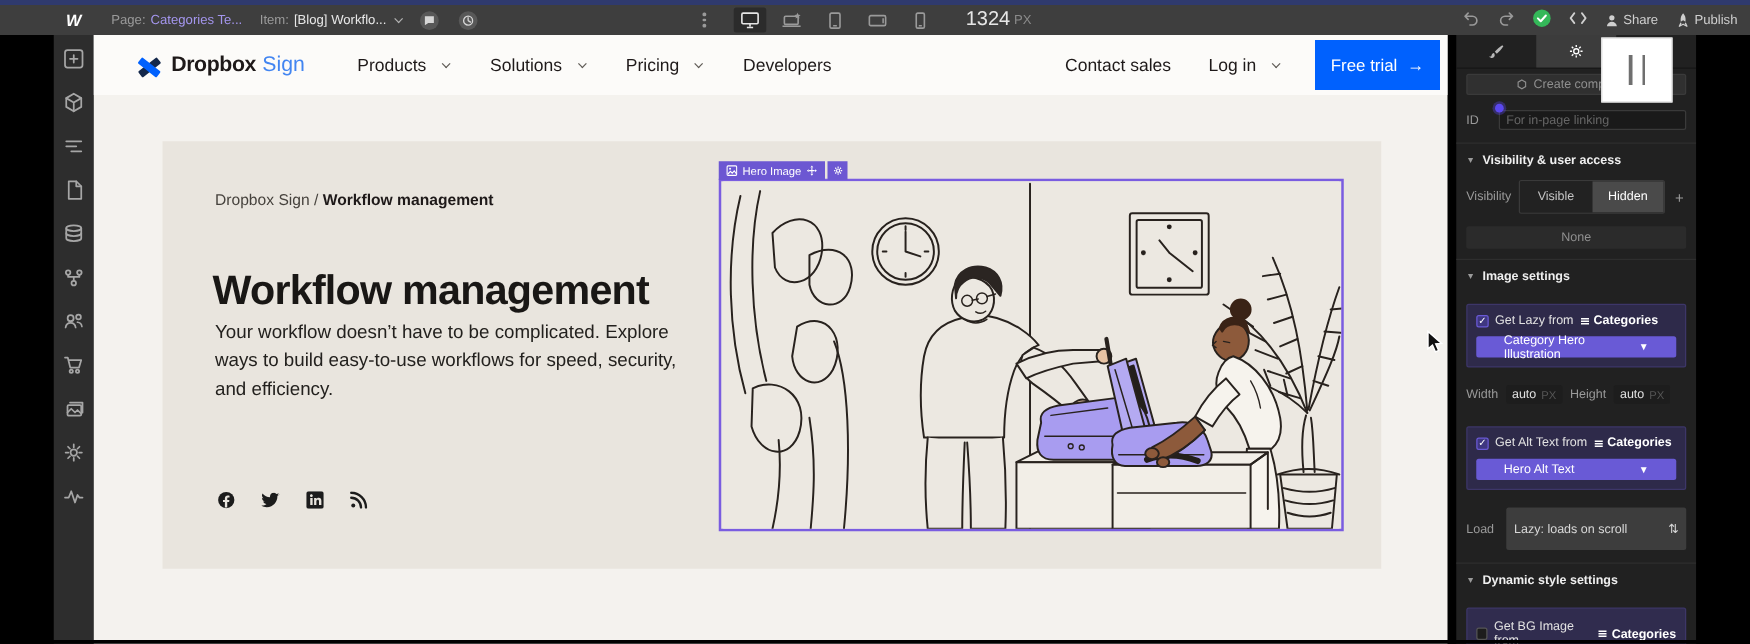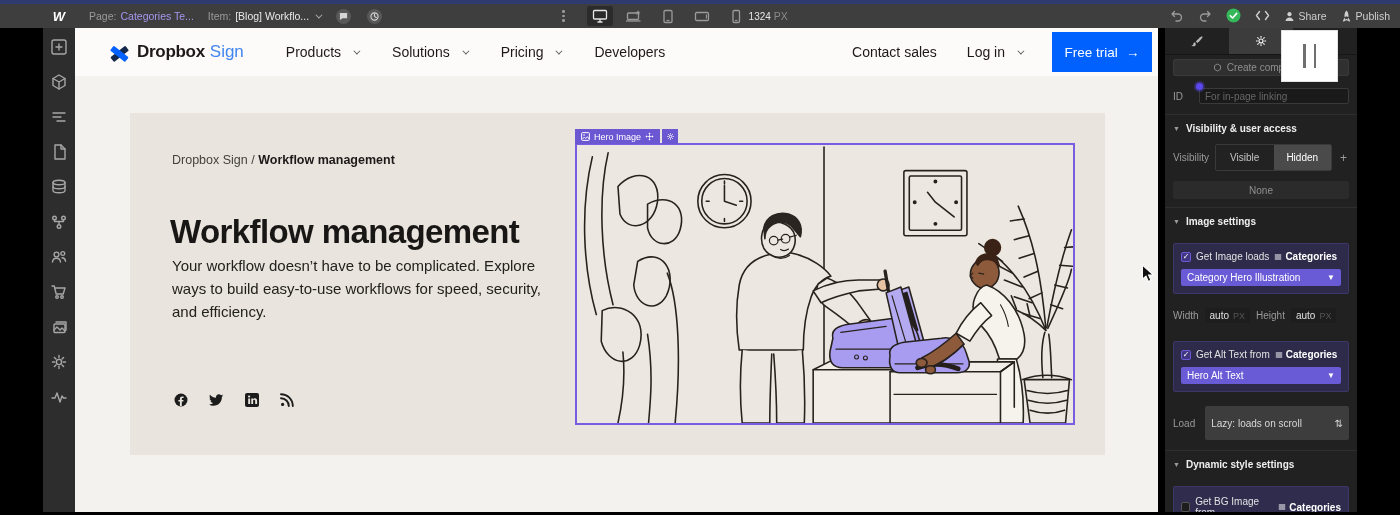--- a/index.html
+++ b/index.html
@@ -15,21 +15,21 @@
   .tb-label { color:#9a9a9a; margin-left:14px; }
   .tb-val-purple { color:#a496ee; margin-left:4px; }
   .tb-val-white { color:#e8e8e8; margin-left:4px; }
   .chev { display:inline-block; width:5px; height:5px; border-right:1.4px solid currentColor; border-bottom:1.4px solid currentColor; transform:rotate(45deg) translateY(-2px); margin-left:6px; }
   .tb-circle { width:15px; height:15px; border-radius:50%; background:#585858; margin-left:16px; display:flex; align-items:center; justify-content:center; }
   .kebab { margin-left:180px; display:flex; flex-direction:column; gap:2px; }
   .kebab i { width:2.5px; height:2.5px; border-radius:50%; background:#9a9a9a; }
   .devices { display:flex; align-items:center; gap:8px; margin-left:22px; }
   .dev { width:26px; height:20px; display:flex; align-items:center; justify-content:center; border-radius:2px; }
   .dev.active { background:#2b2b2b; }
-  .pxval { margin-left:0; color:#e6e6e6; font-size:10px; }
+  .pxval { margin-left:24px; color:#e6e6e6; font-size:16px; }
   .pxunit { color:#8a8a8a; margin-left:3px; }
   .tb-right { margin-left:auto; display:flex; align-items:center; gap:14px; padding-right:10px; }
   .tb-btn { display:flex; align-items:center; gap:4px; color:#cfcfcf; font-size:10.5px; }
 
   
   .sidebar { position:absolute; left:43px; top:28px; width:32px; height:487px; background:#2d2d2d;
     display:flex; flex-direction:column; align-items:center; padding-top:10px; gap:17px; }
   .sb-icon { width:18px; height:18px; display:flex; align-items:center; justify-content:center; }
   .sb-icon svg { stroke:#a6a6a6; fill:none; stroke-width:1.4; stroke-linecap:round; stroke-linejoin:round; }
 
@@ -92,21 +92,21 @@
   .seg .off { background:#222; color:#c4c4c4; }
   .seg .on { background:#4a4a4a; color:#fff; }
   .plus-btn { color:#9a9a9a; font-size:12px; padding:0 2px; }
   .none-btn { margin:4px 8px 8px 8px; height:18px; background:#2b2b2b; border-radius:2px; display:flex; align-items:center; justify-content:center; color:#8f8f8f; }
   .cms-block { margin:8px 8px 6px 8px; background:#2e2a4a; border:1px solid #3d3668; border-radius:2px; padding:7px 7px; }
   .check-row { display:flex; align-items:center; gap:5px; color:#e2e2e2; }
   .cbox { width:10px; height:10px; border-radius:2px; display:flex; align-items:center; justify-content:center; font-size:8px; }
   .cbox.checked { background:#3f3781; border:1px solid #6a5ad6; color:#fff; }
   .cbox.un { background:#1d1d1d; border:1px solid #555; }
   .cat { display:flex; align-items:center; gap:3px; font-weight:bold; color:#fff; }
-  .cms-select { margin-top:7px; height:17px; background:#695ad6; border-radius:2px; display:flex; align-items:center; justify-content:space-between; padding:0 6px; color:#fff; }
+  .cms-select { margin-top:7px; height:17px; background:#695ad6; border-radius:2px; display:flex; align-items:center; justify-content:space-between; padding:0 22px; color:#fff; }
   .wh-row { display:flex; align-items:center; gap:6px; padding:8px 8px 10px 8px; }
   .wh-label { color:#9a9a9a; }
   .chip { height:15px; background:#1d1d1d; border-radius:2px; display:flex; align-items:center; gap:4px; padding:0 5px; }
   .chip .v { color:#e0e0e0; } .chip .u { color:#555; font-size:9px; }
   .load-row { display:flex; align-items:center; gap:10px; padding:8px 8px 10px 8px; }
   .load-select { flex:1; height:34px; background:#3d3d3d; border-radius:2px; display:flex; align-items:center; justify-content:space-between; padding:0 6px; color:#d8d8d8; }
   .bg-row { margin:8px 8px; background:#302c4e; border:1px solid #3d3668; border-radius:2px; padding:9px 7px; }
 
   
   .right-black { position:absolute; left:1357px; top:28px; width:43px; height:487px; background:#000; }
@@ -550,21 +550,21 @@
     <div class="none-btn">None</div>
 
     <div class="sect-head">
       <span class="tri">▼</span>
       <span>Image settings</span>
     </div>
 
     <div class="cms-block">
       <div class="check-row">
         <span class="cbox checked">✓</span>
-        <span>Get Image loads</span>
+        <span>Get Lazy from</span>
         <span class="cat">
           <svg width="8" height="8" viewBox="0 0 10 10">
               <path d="M1 2.5h8 M1 5h8 M1 7.5h8" stroke="#fff" stroke-width="1.3"></path>
             </svg>
           <span>Categories</span>
         </span>
       </div>
       <div class="cms-select">
         <span>Category Hero Illustration</span>
         <span style="font-size:8px;">▼</span>

